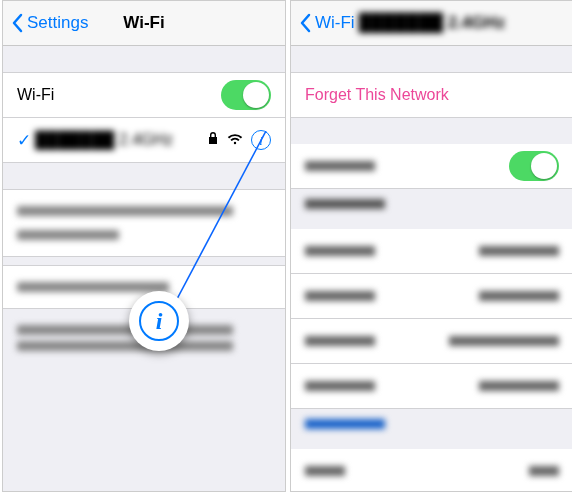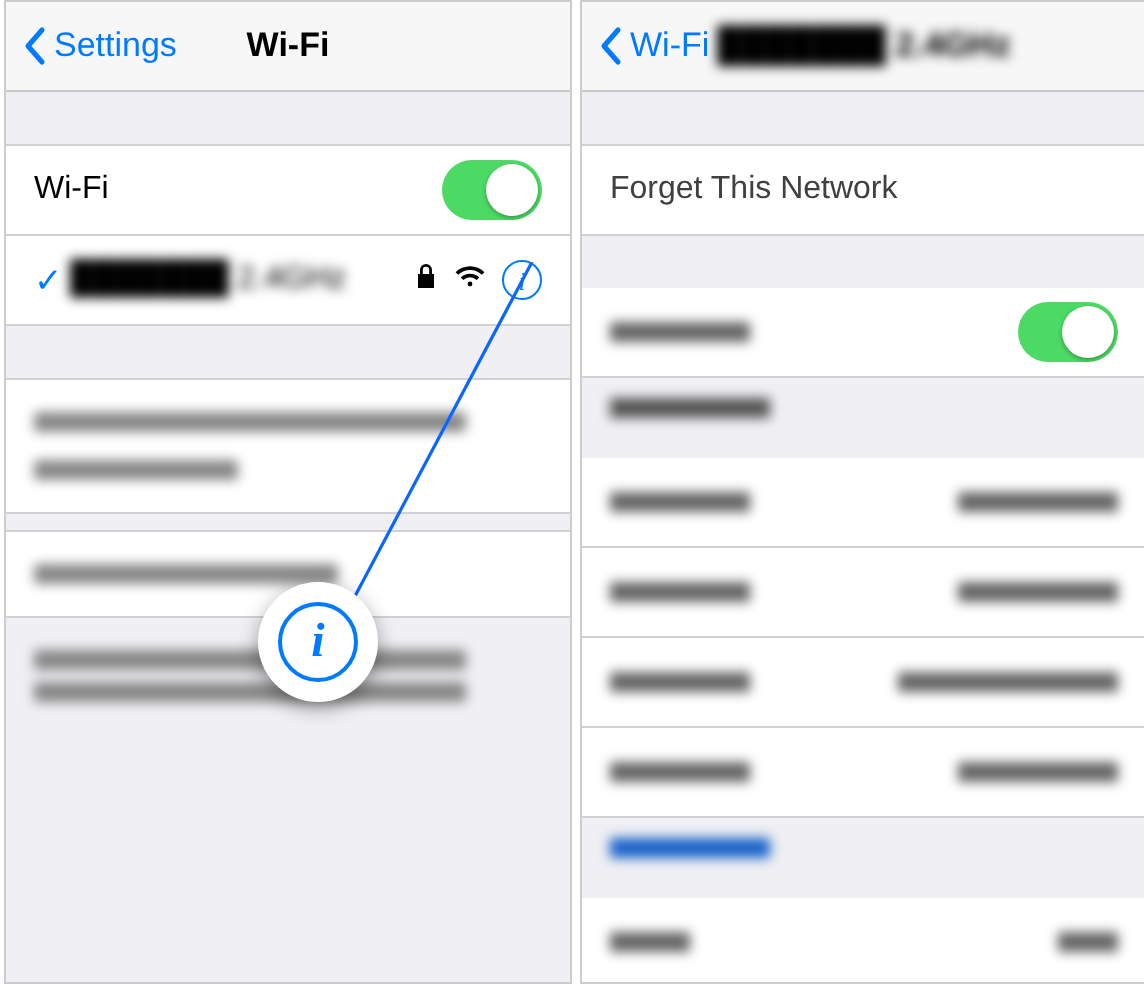--- a/index.html
+++ b/index.html
@@ -7,21 +7,21 @@
 .phone{position:absolute;top:0;width:282px;height:490px;background:#efeff4;border:1px solid #ccc;overflow:hidden;}
 .phone.left{left:2px;}
 .phone.right{left:290px;}
 .nav{height:44px;background:#f7f7f7;border-bottom:1px solid #c8c8c8;display:flex;align-items:center;position:relative;padding:0 8px;}
 .back{display:flex;align-items:center;color:#007aff;font-size:17px;}
 .back svg{width:12px;height:20px;margin-right:4px;}
 .title{position:absolute;left:0;right:0;text-align:center;font-weight:600;font-size:17px;pointer-events:none;}
 .spacer{height:26px;}
 .row{background:#fff;border-top:1px solid #d1d1d4;border-bottom:1px solid #d1d1d4;display:flex;align-items:center;height:44px;padding:0 14px;position:relative;}
 .row .label{font-size:16px;color:#000;}
-.row .forget{color:#404040;font-size:16px;}
+.row .forget{color:#ec4899;font-size:16px;}
 .toggle{width:50px;height:30px;background:#4cd964;border-radius:15px;position:relative;margin-left:auto;}
 .toggle::after{content:"";position:absolute;right:2px;top:2px;width:26px;height:26px;border-radius:13px;background:#fff;box-shadow:0 1px 2px rgba(0,0,0,.3);}
 .net{display:flex;align-items:center;background:#fff;height:44px;padding:0 14px;border-bottom:1px solid #d1d1d4;}
 .check{color:#007aff;font-size:17px;width:18px;}
 .net .name{font-size:16px;}
 .right-icons{margin-left:auto;display:flex;align-items:center;gap:8px;}
 .right-icons .ico{color:#000;}
 .info-circle{width:18px;height:18px;border:1.5px solid #007aff;border-radius:50%;display:flex;align-items:center;justify-content:center;color:#007aff;font-family:Georgia,serif;font-style:italic;font-size:13px;line-height:1;}
 .blurblock{background:#fff;border-top:1px solid #d1d1d4;border-bottom:1px solid #d1d1d4;padding:10px 14px;}
 .blurline{height:10px;background:#878787;border-radius:2px;margin:6px 0;filter:blur(3px);}

